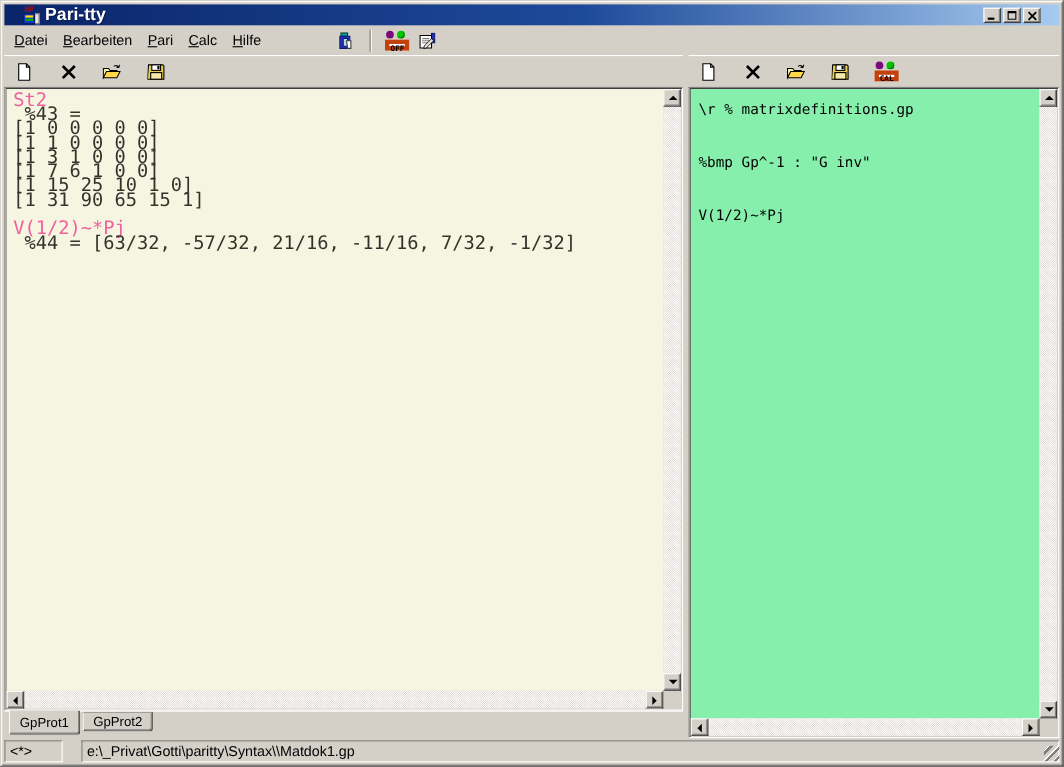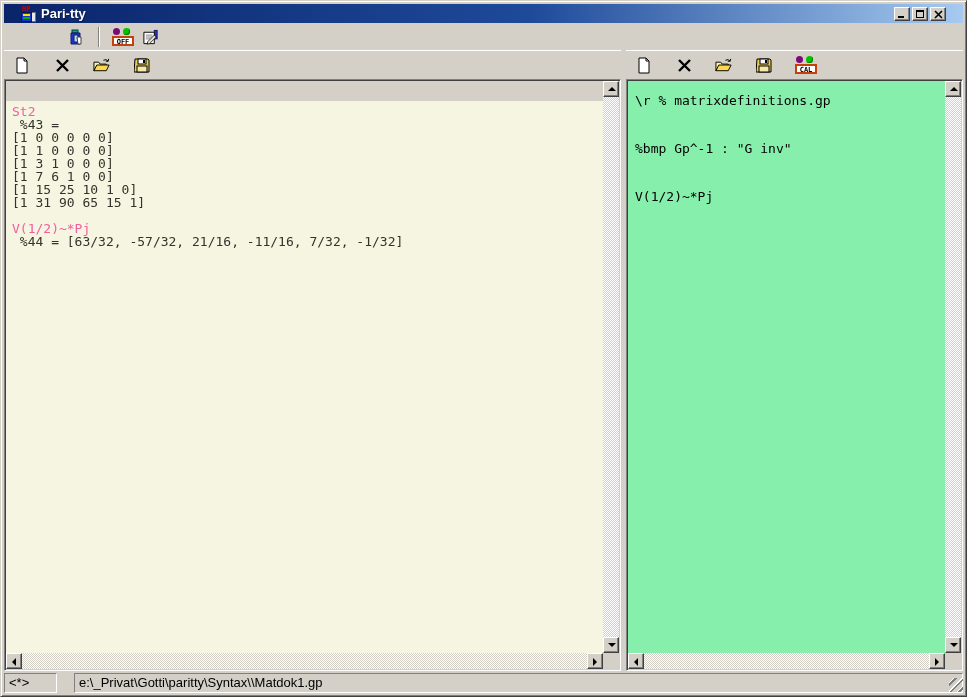--- a/index.html
+++ b/index.html
@@ -17,21 +17,21 @@
               display:flex; align-items:center; padding:0 17px; }
   .app-icon { width:16px; height:16px; position:relative; margin-right:3px; flex:0 0 16px; }
   .app-icon .hp { position:absolute; top:-1px; left:1px; color:#CC0000; font-size:7px;
                   font-weight:bold; font-family:"DejaVu Sans Mono",monospace; letter-spacing:0; }
   .app-icon .calcbody { position:absolute; left:0; top:6px; width:11px; height:10px;
                   background:#1736C8; border:1px solid #0A1860; }
   .app-icon .stripe-y { position:absolute; left:2px; top:8px; width:7px; height:2px; background:#FFE000; }
   .app-icon .stripe-g { position:absolute; left:2px; top:11px; width:7px; height:2px; background:#00B000; }
   .app-icon .calcside { position:absolute; left:11px; top:6px; width:4px; height:10px;
                   background:#E8E8E8; border:1px solid #707070; border-left:none; }
-  .title-text { color:#ffffff; font-weight:bold; font-size:13px; padding-left:1px;
+  .title-text { color:#ffffff; font-weight:bold; font-size:16px; padding-left:1px;
                 text-shadow:1px 1px 0 rgba(0,0,0,.35); flex:1; }
   .winbtns { display:flex; gap:2px; }
   .winbtn { width:16px; height:14px; background:#D4D0C8; position:relative;
             border:1px solid; border-color:#ffffff #404040 #404040 #ffffff;
             box-shadow: inset -1px -1px 0 #808080; }
   .glyph-min { position:absolute; left:3px; bottom:2px; width:6px; height:2px; background:#000; }
   .glyph-max { position:absolute; left:3px; top:2px; width:8px; height:8px;
                border:1px solid #000; border-top-width:2px; }
   .glyph-close { position:absolute; left:2px; top:1px; }
 
@@ -45,41 +45,41 @@
 
   
   .icon17 { width:18px; height:17px; display:inline-flex; align-items:center; justify-content:center; }
 
   
   .indicator { width:22px; height:18px; position:relative; display:inline-block; }
   .indicator .dot { position:absolute; top:0; width:7px; height:7px; border-radius:50%; }
   .indicator .dot.purple { left:1px;  background:#7A0A7A; }
   .indicator .dot.green  { left:11px; background:#00C400; box-shadow: inset -1px -1px 0 #008000; }
   .indicator .ind-label { position:absolute; left:0; top:8px; width:22px; height:10px; background:#fff;
-            border:2px solid #c2410c; color:#000; font-family:"DejaVu Sans Mono",monospace;
+            border:4px solid #c2410c; color:#000; font-family:"DejaVu Sans Mono",monospace;
             font-size:7px; font-weight:bold; line-height:8px; text-align:center; letter-spacing:0; }
 
   
   .panes { flex:1; display:flex; min-height:0; }
   .pane { display:flex; flex-direction:column; min-width:0; }
   .pane.left  { flex:0 0 617px; }
   .pane.right { flex:1; }
   .splitter { flex:0 0 5px; }
 
   .pane-toolbar { height:29px; flex:0 0 29px; display:flex; align-items:center; gap:22px;
                   padding-left:9px; border-top:1px solid #ffffff; }
 
   .sunken { flex:1; min-height:0; border:1px solid #808080;
             border-right-color:#ffffff; border-bottom-color:#ffffff;
             box-shadow: inset 1px 1px 0 #404040, inset -1px -1px 0 #D4D0C8;
             padding:1px; display:grid;
             grid-template-columns:1fr 16px; grid-template-rows:1fr 16px; }
   .textarea { overflow:hidden; white-space:pre; }
-  .console  { background:#F5F5E2; font-family:"DejaVu Sans Mono",monospace; font-size:13px;
-              line-height:13px; color:#33332B; padding:4px 0 0 6px;margin-top:20px; }
+  .console  { background:#F5F5E2; font-family:"DejaVu Sans Mono",monospace; font-size:17px;
+              line-height:13px; color:#33332B; padding:4px 0 0 6px; }
   .editor   { background:#86efac; font-family:"DejaVu Sans Mono",monospace; font-size:13px;
               line-height:16px; color:#000; padding:12px 0 0 7px; }
   .cline { min-height:13px; }
   .editor .cline { min-height:16px; }
   .cline.command { color:#F0609E; }
 
   
   .dither { background-color:#fff;
      background-image:linear-gradient(45deg,#d4d0c8 25%,transparent 25%,transparent 75%,#d4d0c8 75%),
                       linear-gradient(45deg,#d4d0c8 25%,transparent 25%,transparent 75%,#d4d0c8 75%);
@@ -146,20 +146,27 @@
         <span class="glyph-close">
           <svg width="11" height="11" viewBox="0 0 11 11">
               <path d="M2 2 L9 9 M9 2 L2 9" stroke="#000" stroke-width="1.6"></path>
             </svg>
         </span>
       </span>
     </span>
   </div>
 
   <div class="menubar">
+    <div class="menu-items">
+        <div class="menu-item"><u>D</u>atei</div>
+        <div class="menu-item"><u>B</u>earbeiten</div>
+        <div class="menu-item"><u>P</u>ari</div>
+        <div class="menu-item"><u>C</u>alc</div>
+        <div class="menu-item"><u>H</u>ilfe</div>
+      </div>
     <div class="main-toolbar">
       <span class="icon17">
         <svg width="18" height="18" viewBox="0 0 18 18">
           <rect x="4" y="2" width="6" height="3" fill="#00A890" stroke="#004030"></rect>
           <path d="M3 5 h9 v11 h-9 z" fill="#2434C0" stroke="#101870"></path>
           <path d="M6 7 h4 v7 h-4 z" fill="#B8D8F0" stroke="#101870"></path>
           <path d="M9 9 h4 v7 h-3 z" fill="#ffffff" stroke="#404040"></path>
         </svg>
       </span>
       <span class="tb-sep"></span>
@@ -225,20 +232,24 @@
           <span class="scroll-btn">
               <span class="tri left"></span>
             </span>
           <span class="scroll-track dither"></span>
           <span class="scroll-btn">
               <span class="tri right"></span>
             </span>
         </div>
         <div class="corner"></div>
       </div>
+      <div class="tabstrip">
+          <div class="tab active">GpProt1</div>
+          <div class="tab">GpProt2</div>
+        </div>
     </div>
 
     <div class="splitter"></div>
 
     <div class="pane right">
       <div class="pane-toolbar">
         <span class="icon17">
           <svg width="16" height="17" viewBox="0 0 16 17">
             <path d="M3 1 h7 l3 3 v12 h-10 z" fill="#ffffff" stroke="#000"></path>
             <path d="M10 1 v3 h3" fill="none" stroke="#000"></path>

